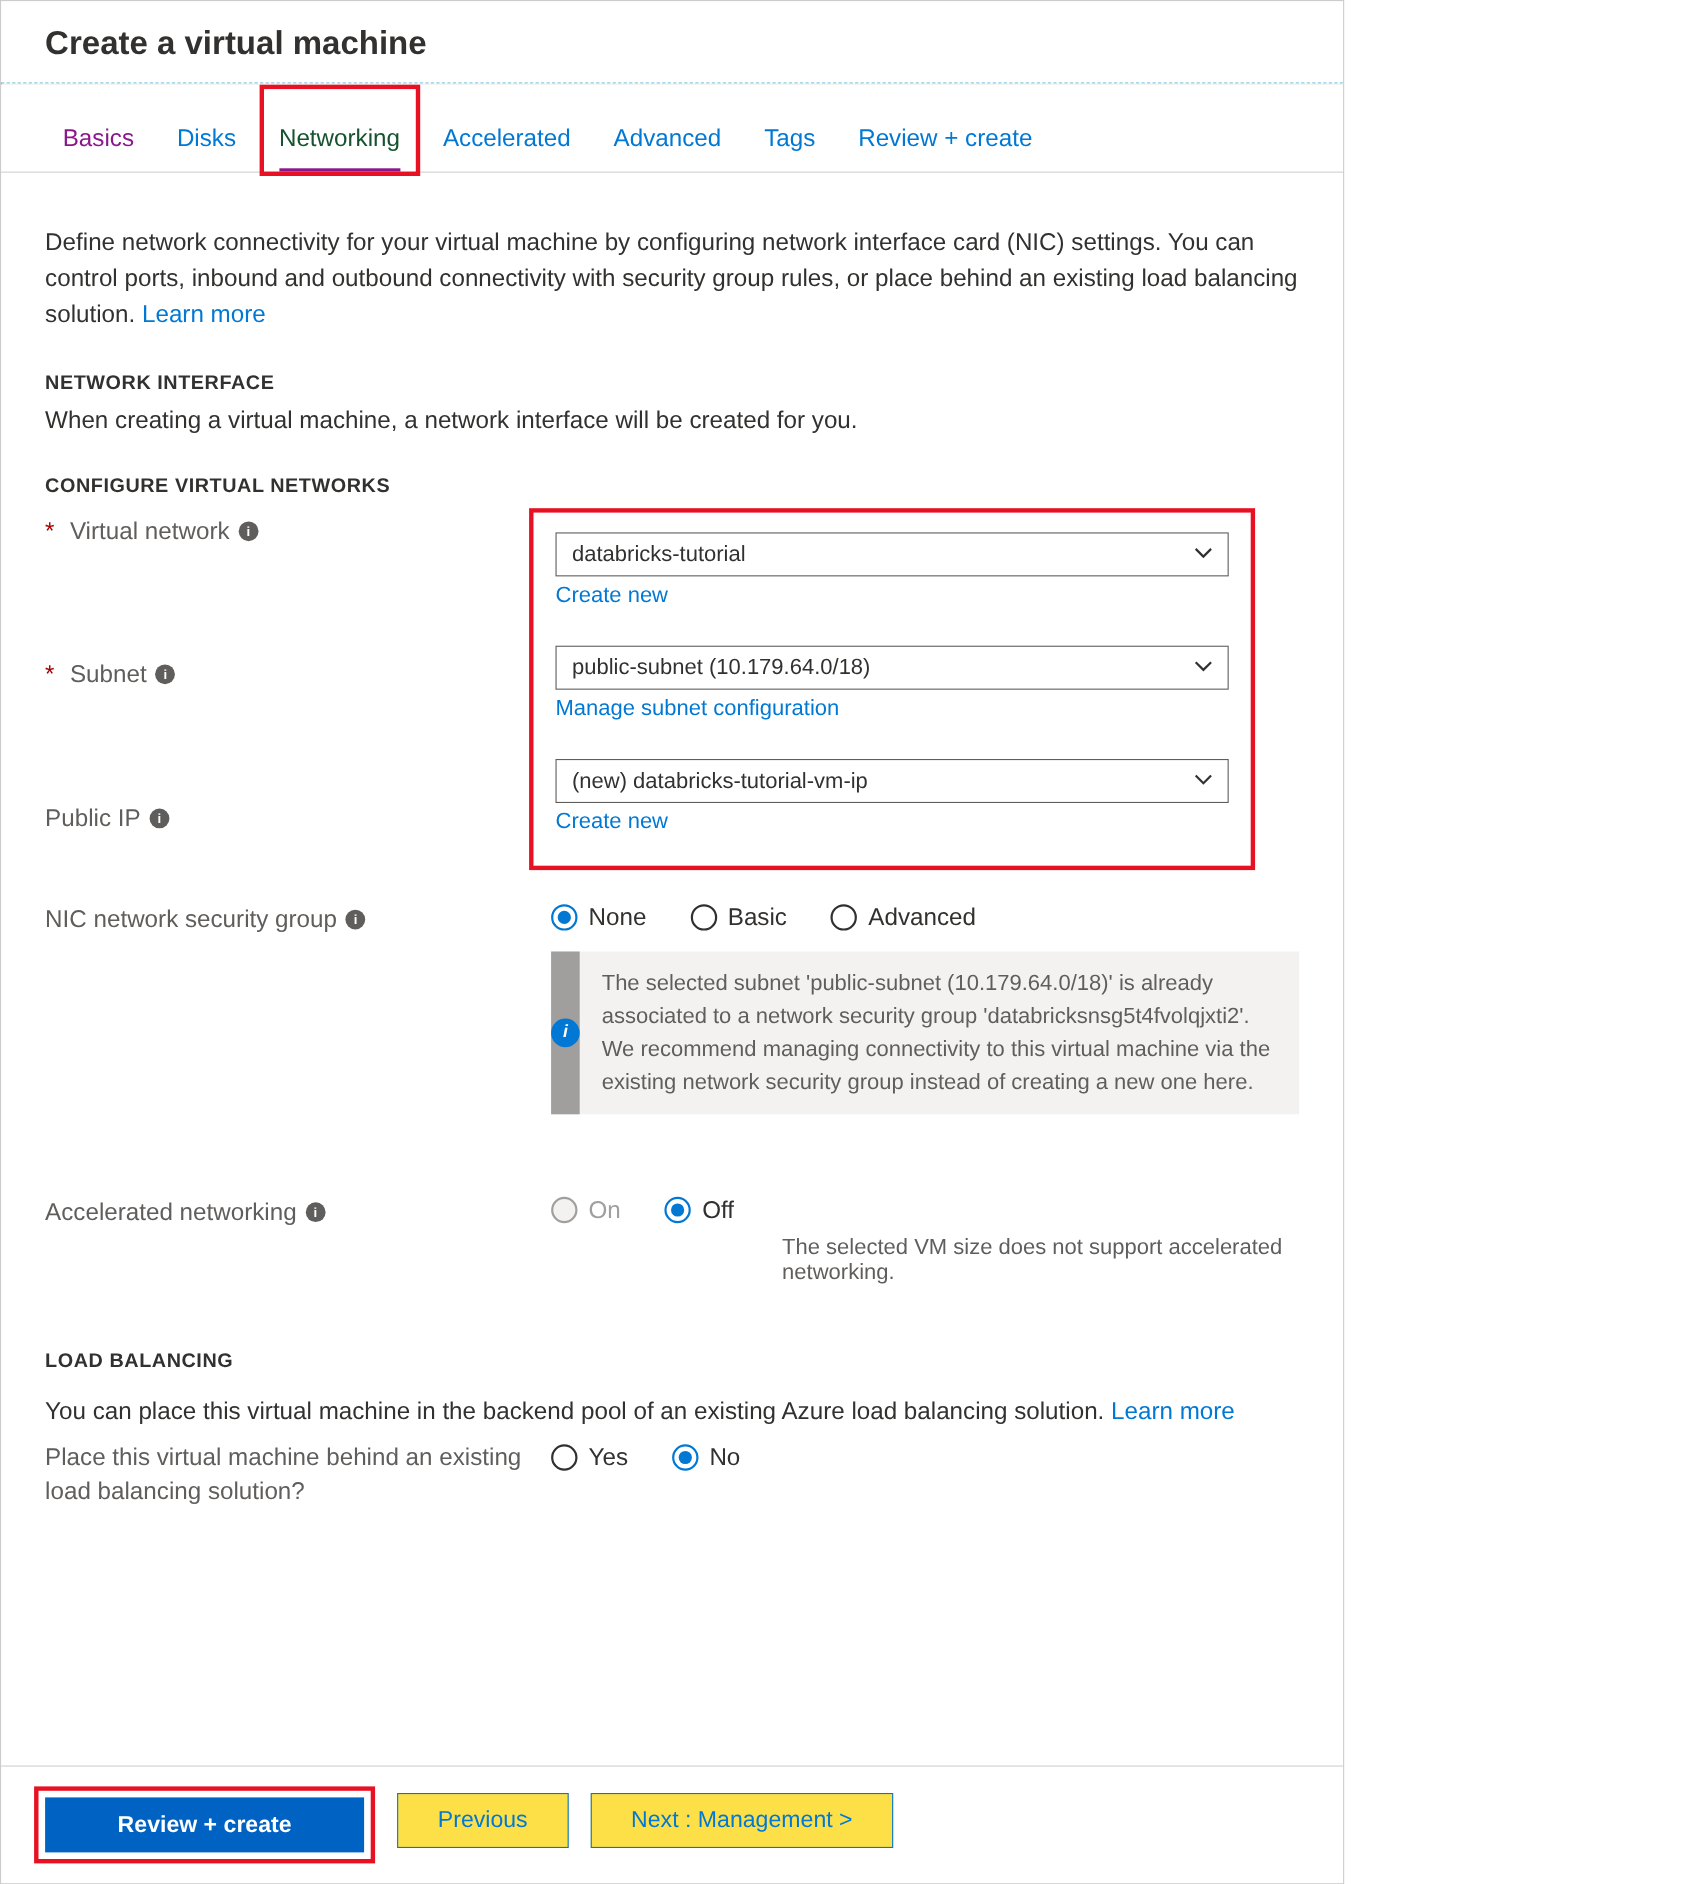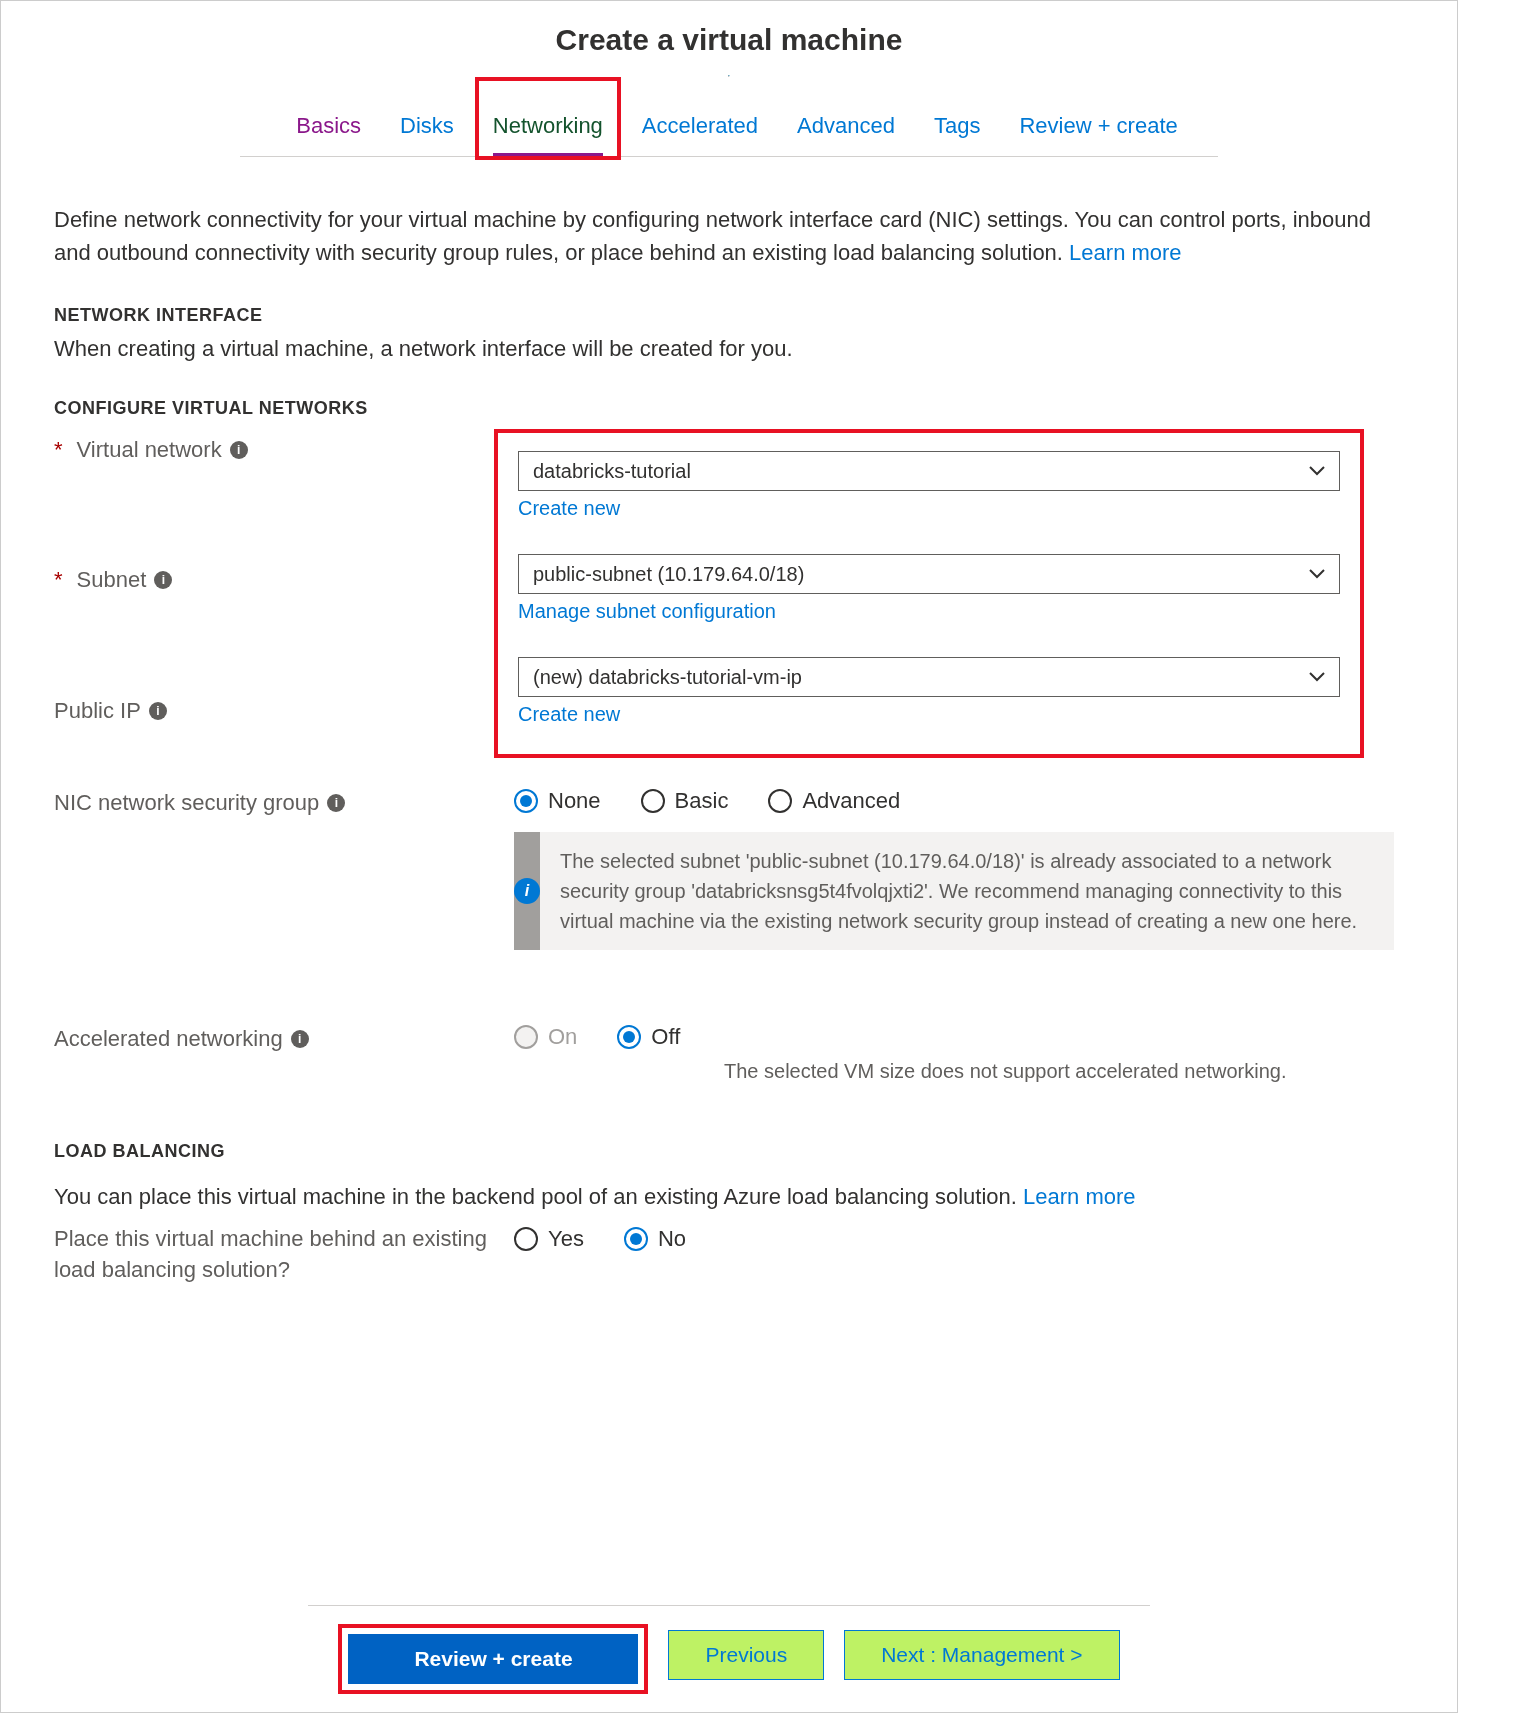--- a/index.html
+++ b/index.html
@@ -4,26 +4,25 @@
 <style>
   * { box-sizing: border-box; }
   body {
     margin: 0;
     font-family: "Segoe UI", Arial, sans-serif;
     background: #fff;
     color: #323130;
   }
   .page {
     border: 1px solid #ccc;
-    width: 1458px;
+    width: 1222px;
     height: 1713px;
     position: relative;
     display: flex;
     flex-direction: column;
-    align-items: center;
   }
   .header {
     padding: 22px 40px 18px 40px;
   }
   .header h1 {
     margin: 0;
     font-size: 30px;
     font-weight: 600;
     color: #323130;
   }
@@ -220,21 +219,21 @@
   }
   .btn {
     height: 50px;
     padding: 0 36px;
     font-size: 21px;
     display: flex;
     align-items: center;
     justify-content: center;
     cursor: pointer;
     border: 1px solid #0078d4;
-    background: #bef264;
+    background: #fde047;
     color: #0078d4;
   }
   .btn.primary {
     background: #0062c3;
     color: #fff;
     font-weight: 600;
     border: none;
   }
   .btn-wrap-red {
     border: 4px solid #e81123;

